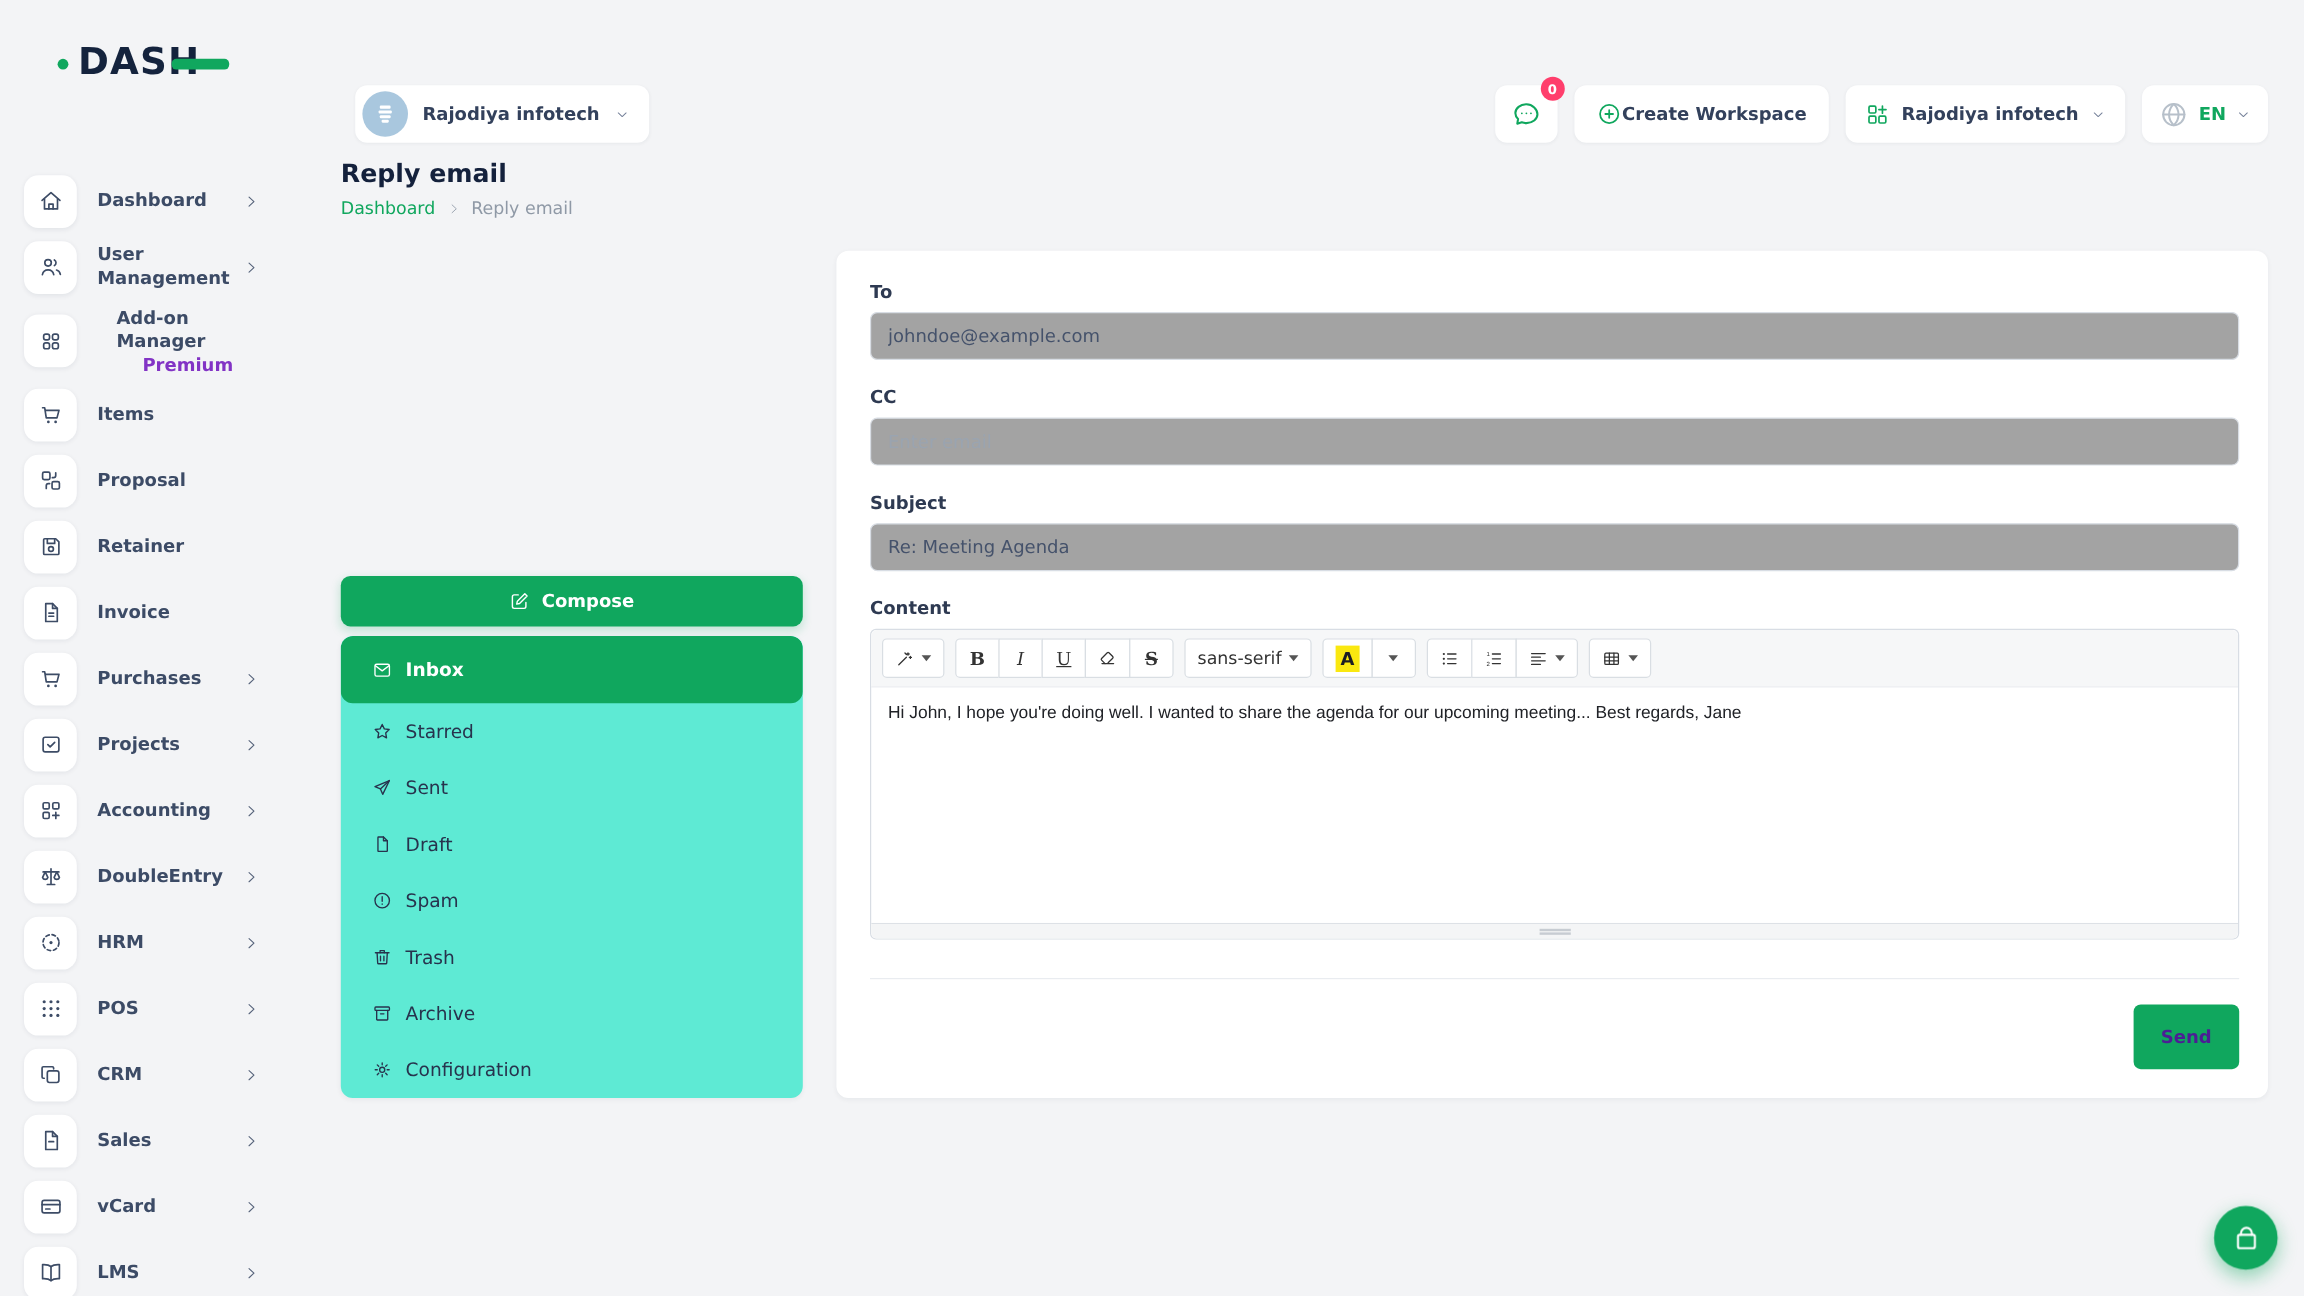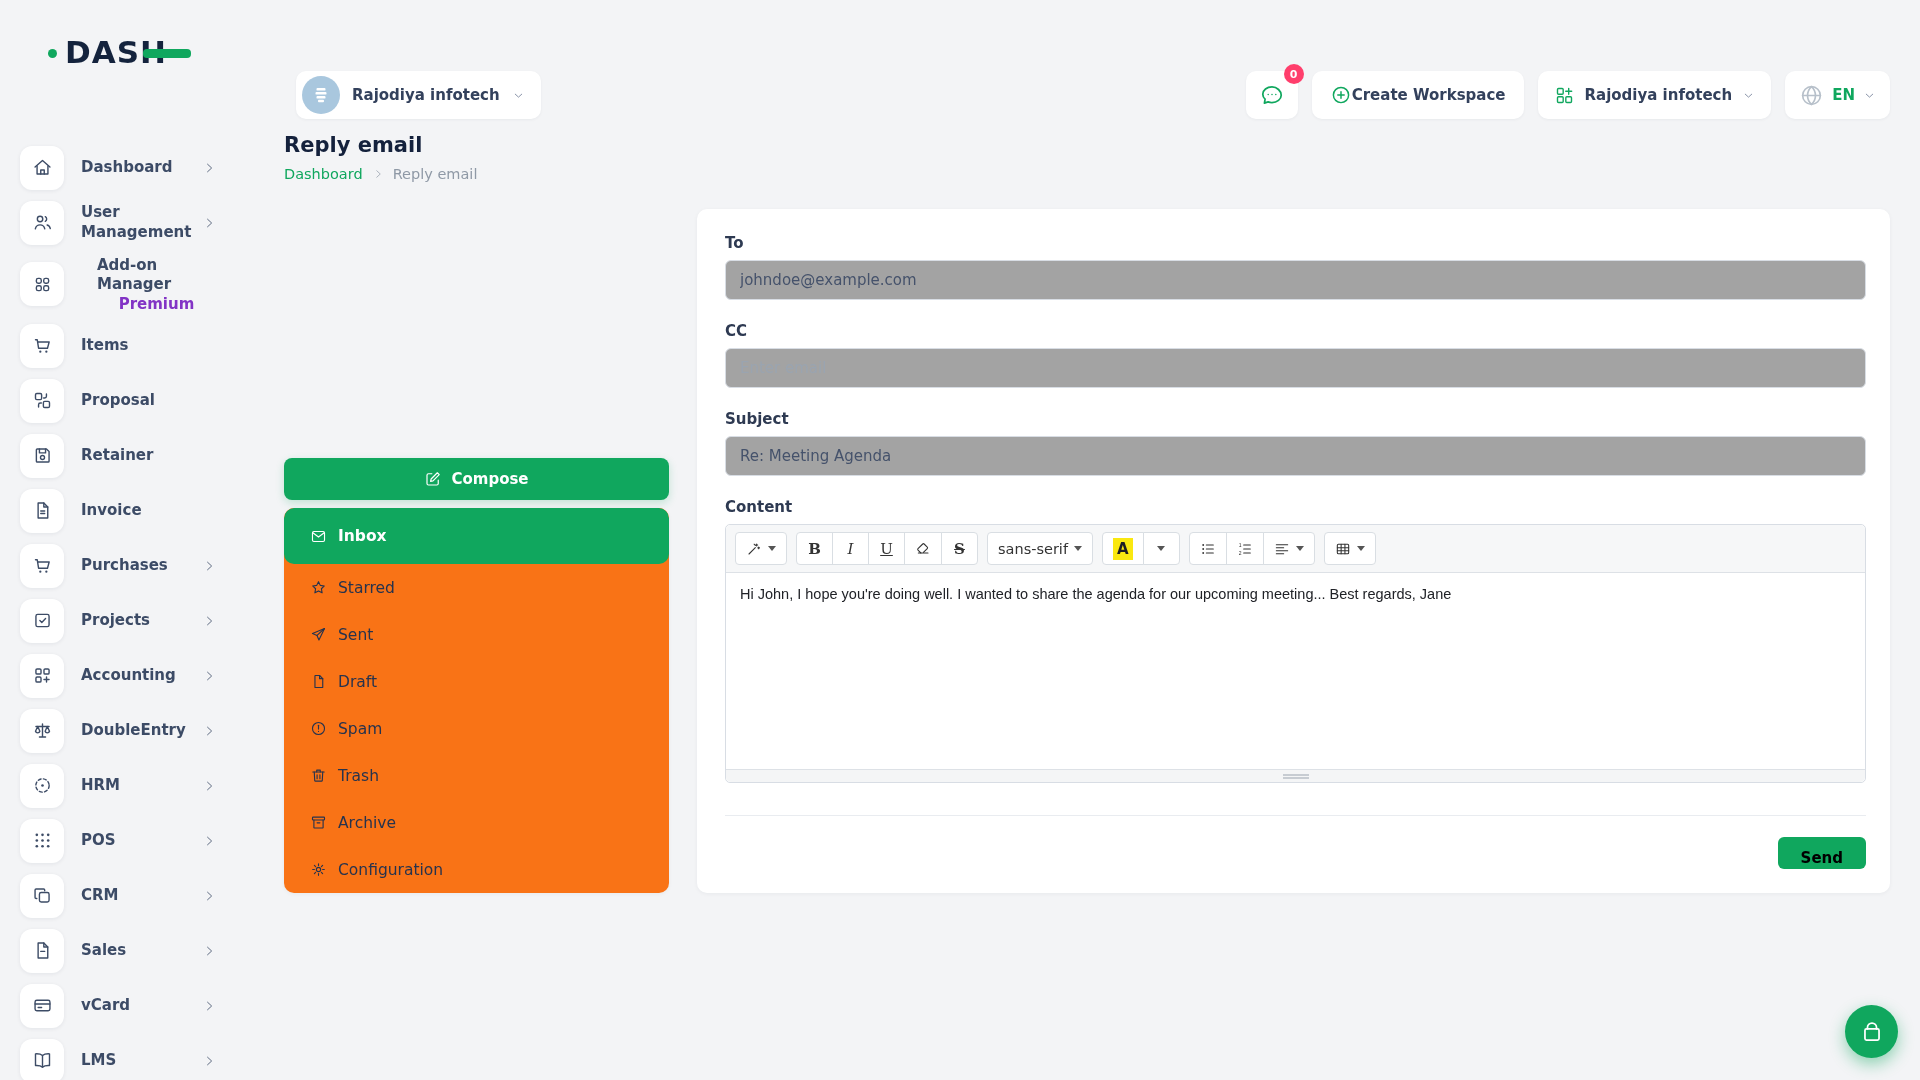--- a/index.html
+++ b/index.html
@@ -69,21 +69,21 @@
   .bc-sep{color:#9aa3b0;}
   .bc-current{color:#8f99a6;}
 
   .content{margin-top:27px;display:flex;align-items:flex-end;}
 
   
   .mail-col{width:385px;flex-shrink:0;}
   .compose-btn{width:100%;height:42px;border:none;border-radius:8px;background:var(--green);color:#fff;
                font-family:inherit;font-size:15px;font-weight:600;display:flex;align-items:center;justify-content:center;
                gap:9px;cursor:pointer;box-shadow:0 3px 8px rgba(16,167,94,.22);}
-  .folder-card{margin-top:8px;background:#f97316;border-radius:10px;box-shadow:0 1px 4px rgba(20,30,60,.05);overflow:hidden;}
+  .folder-card{margin-top:8px;background:#5eead4;border-radius:10px;box-shadow:0 1px 4px rgba(20,30,60,.05);overflow:hidden;}
   .folder{display:flex;align-items:center;gap:11px;height:47px;padding:0 26px;font-size:15.5px;font-weight:500;
           color:#27334d;cursor:pointer;}
   .folder.active{height:56px;background:var(--green);color:#fff;border-radius:10px;font-weight:600;}
 
   
   .form-card{flex:1;margin-left:28px;background:#fff;border-radius:10px;box-shadow:0 1px 4px rgba(20,30,60,.05);
              padding:25px 24px 24px 28px;}
   .fg{margin-bottom:22px;}
   .fg-label{display:block;font-size:15px;font-weight:600;color:#2e3a52;margin-bottom:8px;}
   .input{width:100%;height:40px;border:1px solid var(--border);border-radius:6px;padding:0 14px;
@@ -117,21 +117,21 @@
   .file-row{display:flex;align-items:center;gap:14px;}
   .file-input{flex:1;display:flex;align-items:stretch;border:1px solid var(--border);border-radius:6px;height:42px;
               overflow:hidden;background:#fff;cursor:pointer;}
   .choose{background:#f3f5f8;border-right:1px solid var(--border);padding:0 16px;display:flex;align-items:center;
           color:#3b4859;font-size:15px;}
   .no-file{display:flex;align-items:center;padding-left:16px;color:#4f5a68;font-size:15px;}
   .add-btn{width:56px;height:42px;border:none;border-radius:6px;background:var(--green);color:#fff;font-size:23px;
            font-family:inherit;display:flex;align-items:center;justify-content:center;cursor:pointer;line-height:1;}
   .divider{border-top:1px solid #e9ecf0;margin-top:32px;}
   .send-row{display:flex;justify-content:flex-end;padding-top:21px;}
-  .send-btn{height:32px;padding:12px 23px;background:var(--green);border:none;border-radius:6px;color:#000000;
+  .send-btn{height:54px;padding:12px 23px;background:var(--green);border:none;border-radius:6px;color:#4c1d95;
             font-family:inherit;font-size:15px;font-weight:600;cursor:pointer;}
 
   .fab{position:fixed;right:22px;bottom:22px;width:53px;height:53px;border-radius:50%;background:var(--green);
        border:none;display:flex;align-items:center;justify-content:center;color:#fff;cursor:pointer;
        box-shadow:0 6px 16px rgba(16,167,94,.45);}
 </style>
 </head>
 <body>
 
 <svg width="0" height="0" style="position:absolute">

